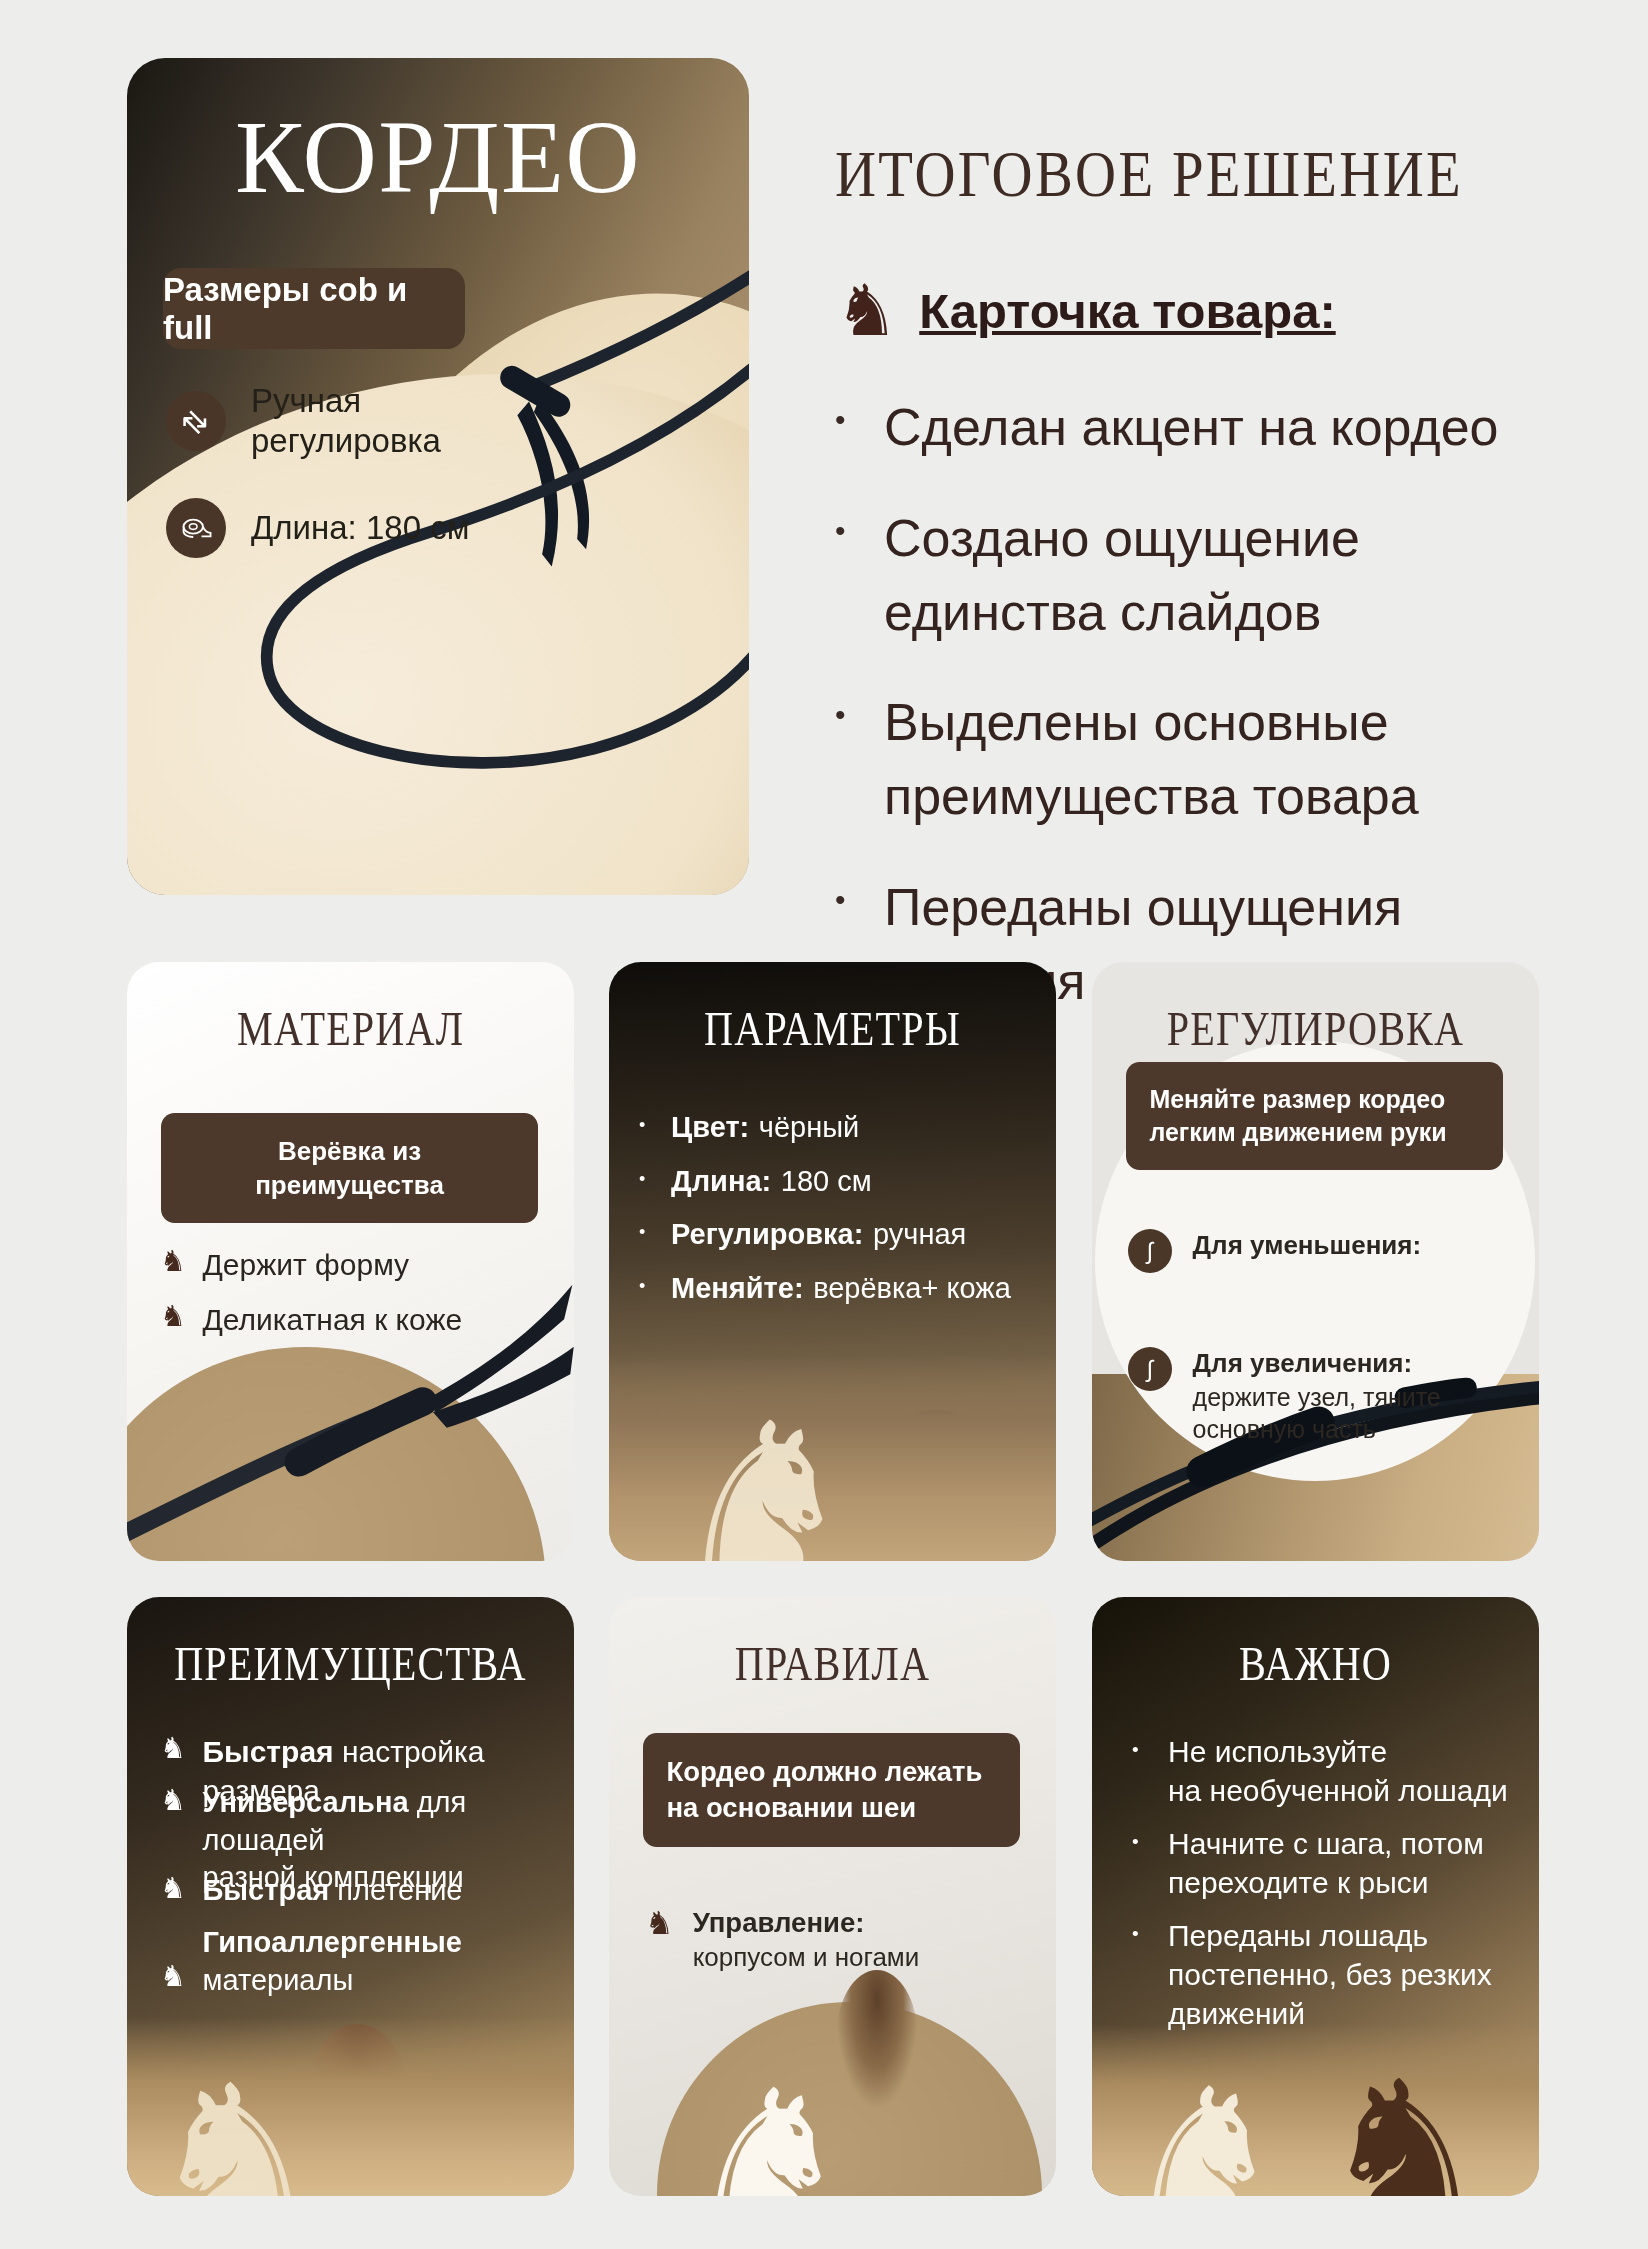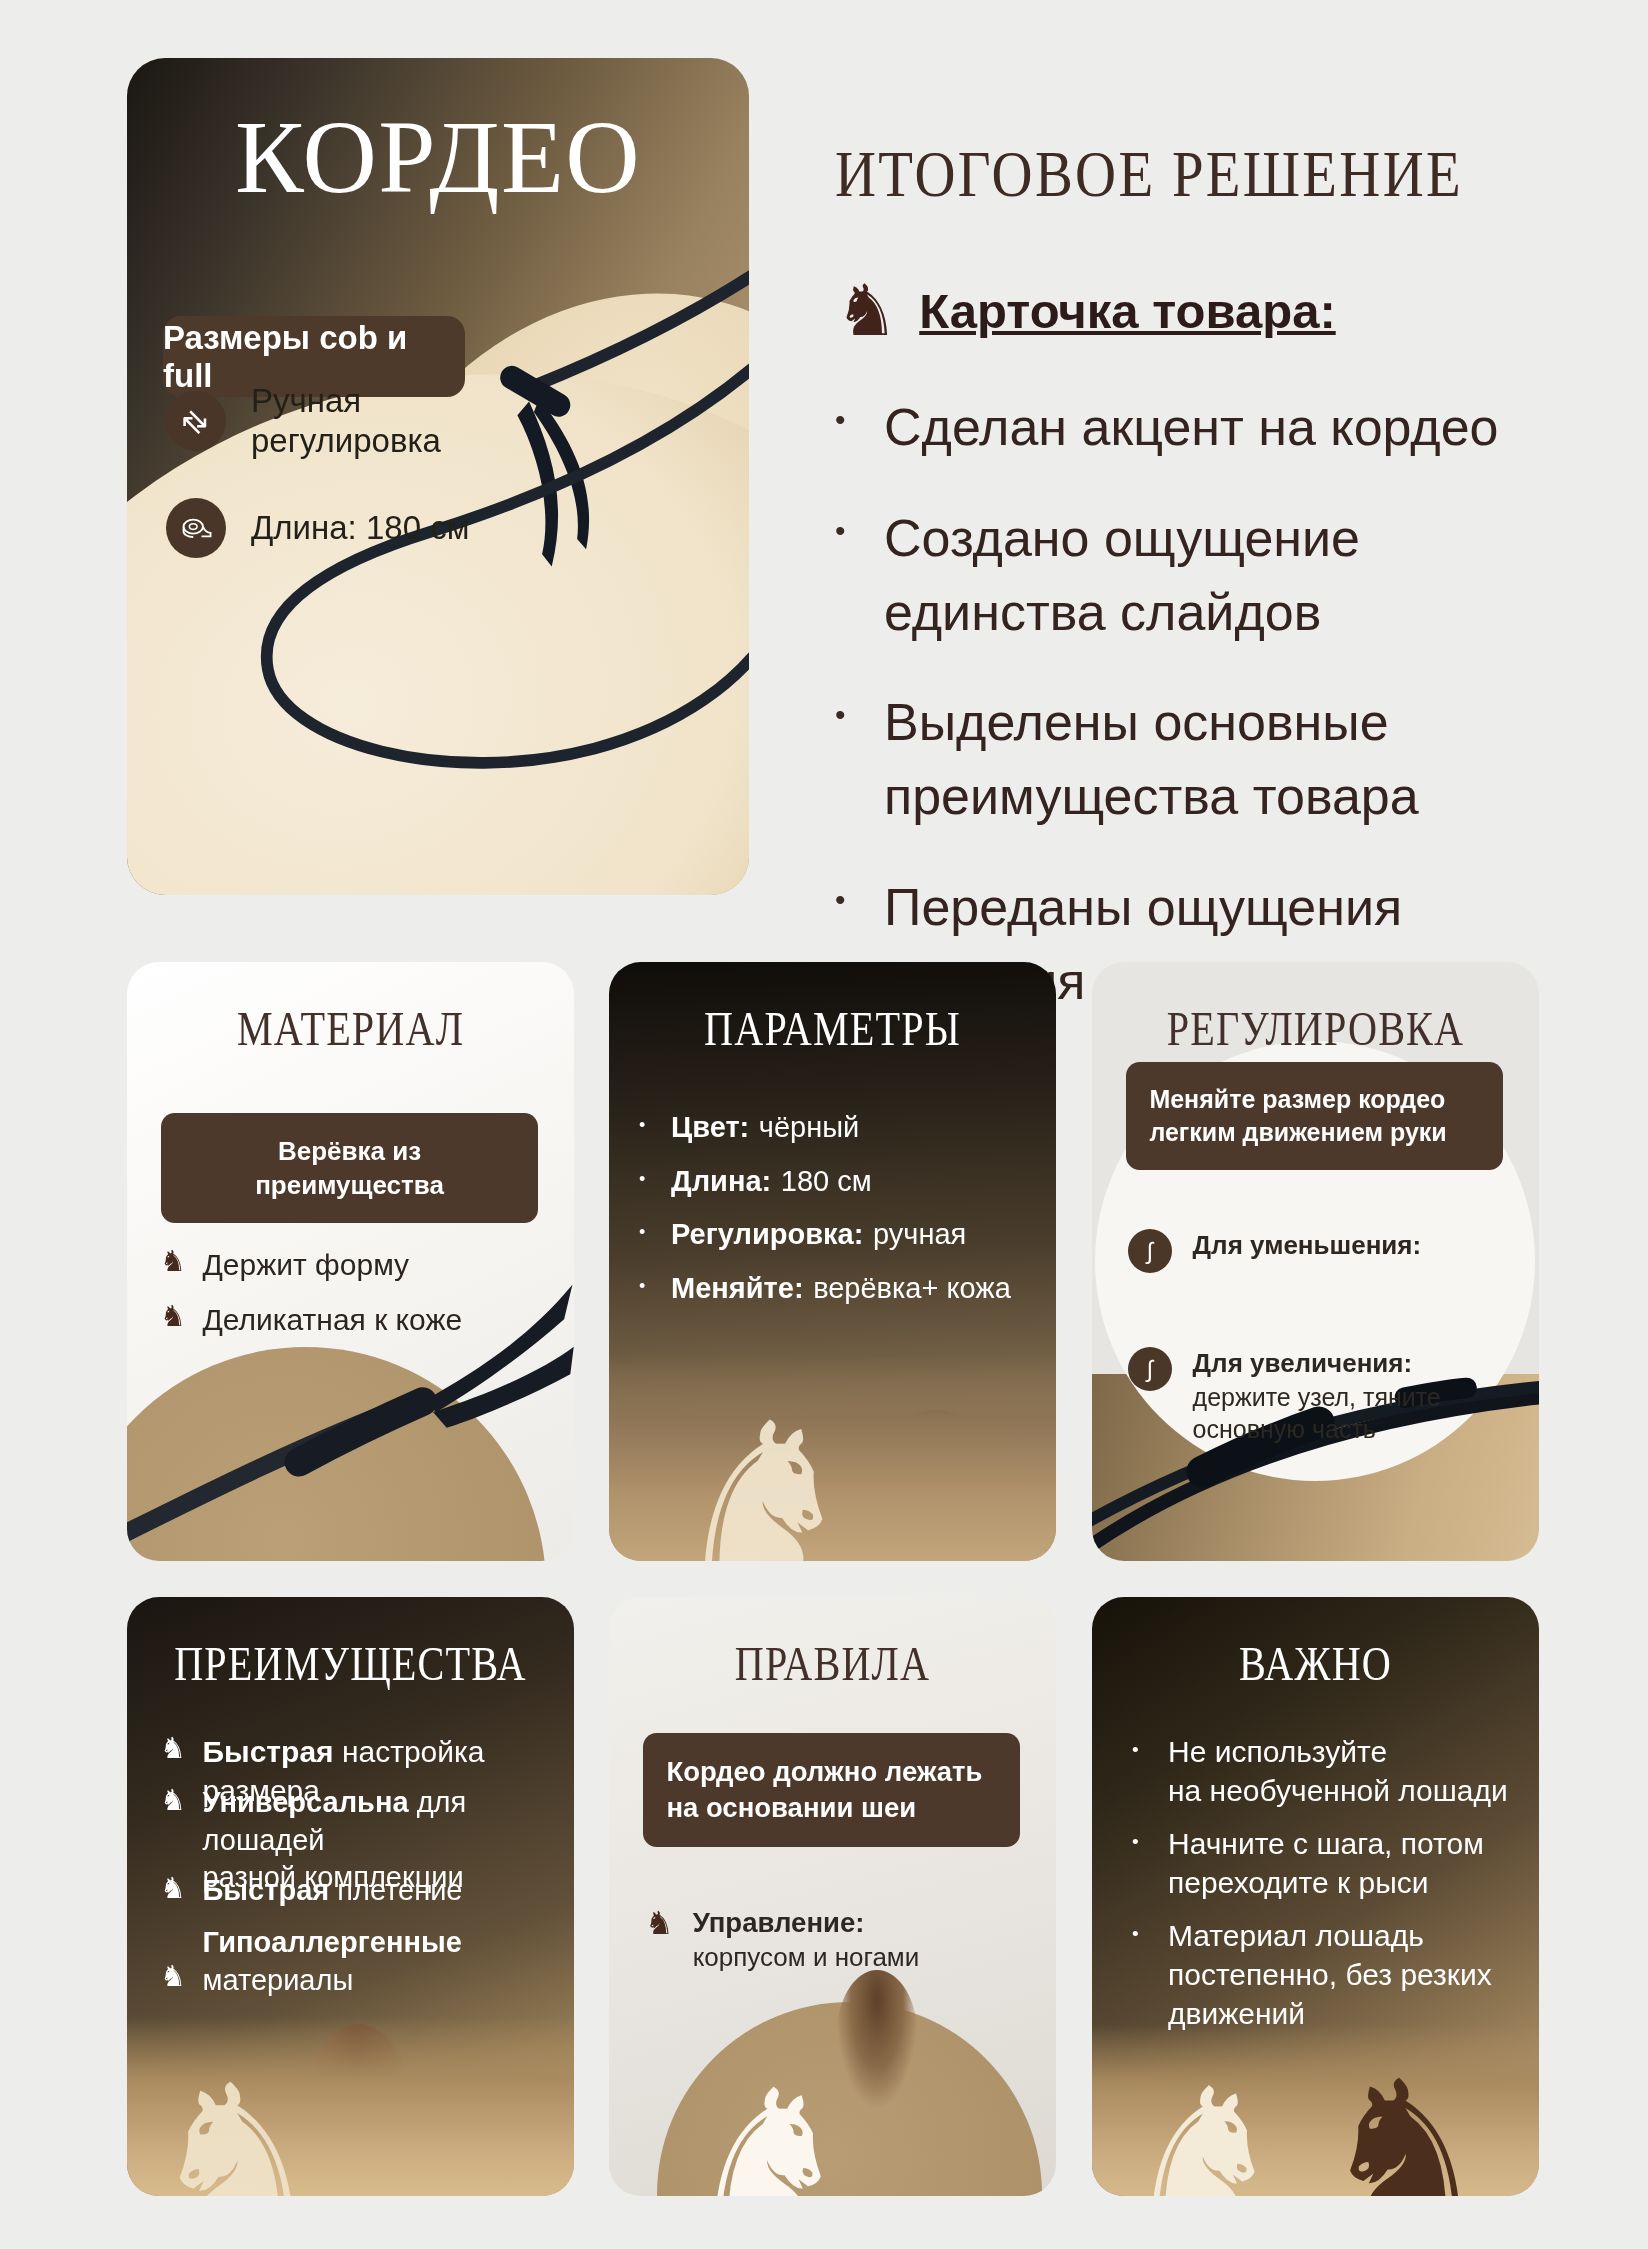--- a/index.html
+++ b/index.html
@@ -12,21 +12,21 @@
         background:linear-gradient(118deg,#1a1712 0%,#3a332a 18%,#6e5c41 42%,#99825f 62%,#ab9170 78%,#b49a76 100%);}
   .hero-mane{position:absolute;right:-151px;top:227px;width:563px;height:673px;border-radius:50%;
         background:radial-gradient(ellipse at 40% 30%,#f2e5cb 0%,#e8d6b3 45%,rgba(232,214,179,0) 70%);
         transform:rotate(24deg);}
   .hero-body{position:absolute;left:-179px;top:323px;width:1003px;height:790px;border-radius:50%;
         background:radial-gradient(ellipse at 42% 38%,#f6ecda 0%,#f0e3c9 48%,#e3d0ab 68%,rgba(227,208,171,0) 72%);
         transform:rotate(-14deg);}
   .hero-title{position:absolute;left:0;top:43px;width:100%;text-align:center;color:#ffffff;
         font-size:103px;line-height:1.1;letter-spacing:1.4px;font-weight:400;z-index:5;}
   .hero-badge{position:absolute;left:36px;top:210px;width:302px;height:81px;border-radius:18px;background:#4e3a2b;
-        display:flex;align-items:center;justify-content:center;color:#fff;font-size:33px;font-weight:bold;z-index:5;margin-top:48px;}
+        display:flex;align-items:center;justify-content:center;color:#fff;font-size:33px;font-weight:bold;z-index:5;}
   .hero-feat{position:absolute;left:39px;display:flex;align-items:center;gap:25px;z-index:5;}
   .feat-circle{flex:0 0 auto;width:60px;height:60px;border-radius:50%;background:#4a3628;display:flex;
         align-items:center;justify-content:center;color:#fff;}
   .feat-glyph{font-size:30px;transform:rotate(45deg);}
   .feat-text{font-size:33px;line-height:1.22;color:#222018;}
   .hero-rope{position:absolute;left:0;top:0;z-index:4;}
 
   
   .solution{position:absolute;left:835px;top:136px;width:790px;}
   .sol-heading{font-size:66px;color:#3e2b23;letter-spacing:2.7px;transform:scaleX(.86);transform-origin:left;white-space:nowrap;}
@@ -287,20 +287,20 @@
       <span class="hrow-text pre" style="color:#fff;">Не используйте
 на необученной лошади</span>
     </div>
     <div class="dotrow" style="left:40px;top:227px;">
       <span class="dot-sm" style="color:#fff;">•</span>
       <span class="hrow-text pre" style="color:#fff;">Начните с шага, потом
 переходите к рыси</span>
     </div>
     <div class="dotrow" style="left:40px;top:319px;">
       <span class="dot-sm" style="color:#fff;">•</span>
-      <span class="hrow-text pre" style="color:#fff;">Материал лошадь
+      <span class="hrow-text pre" style="color:#fff;">Переданы лошадь
 постепенно, без резких
 движений</span>
     </div>
   </div>
 
 </div>
 
 
 </body></html>

